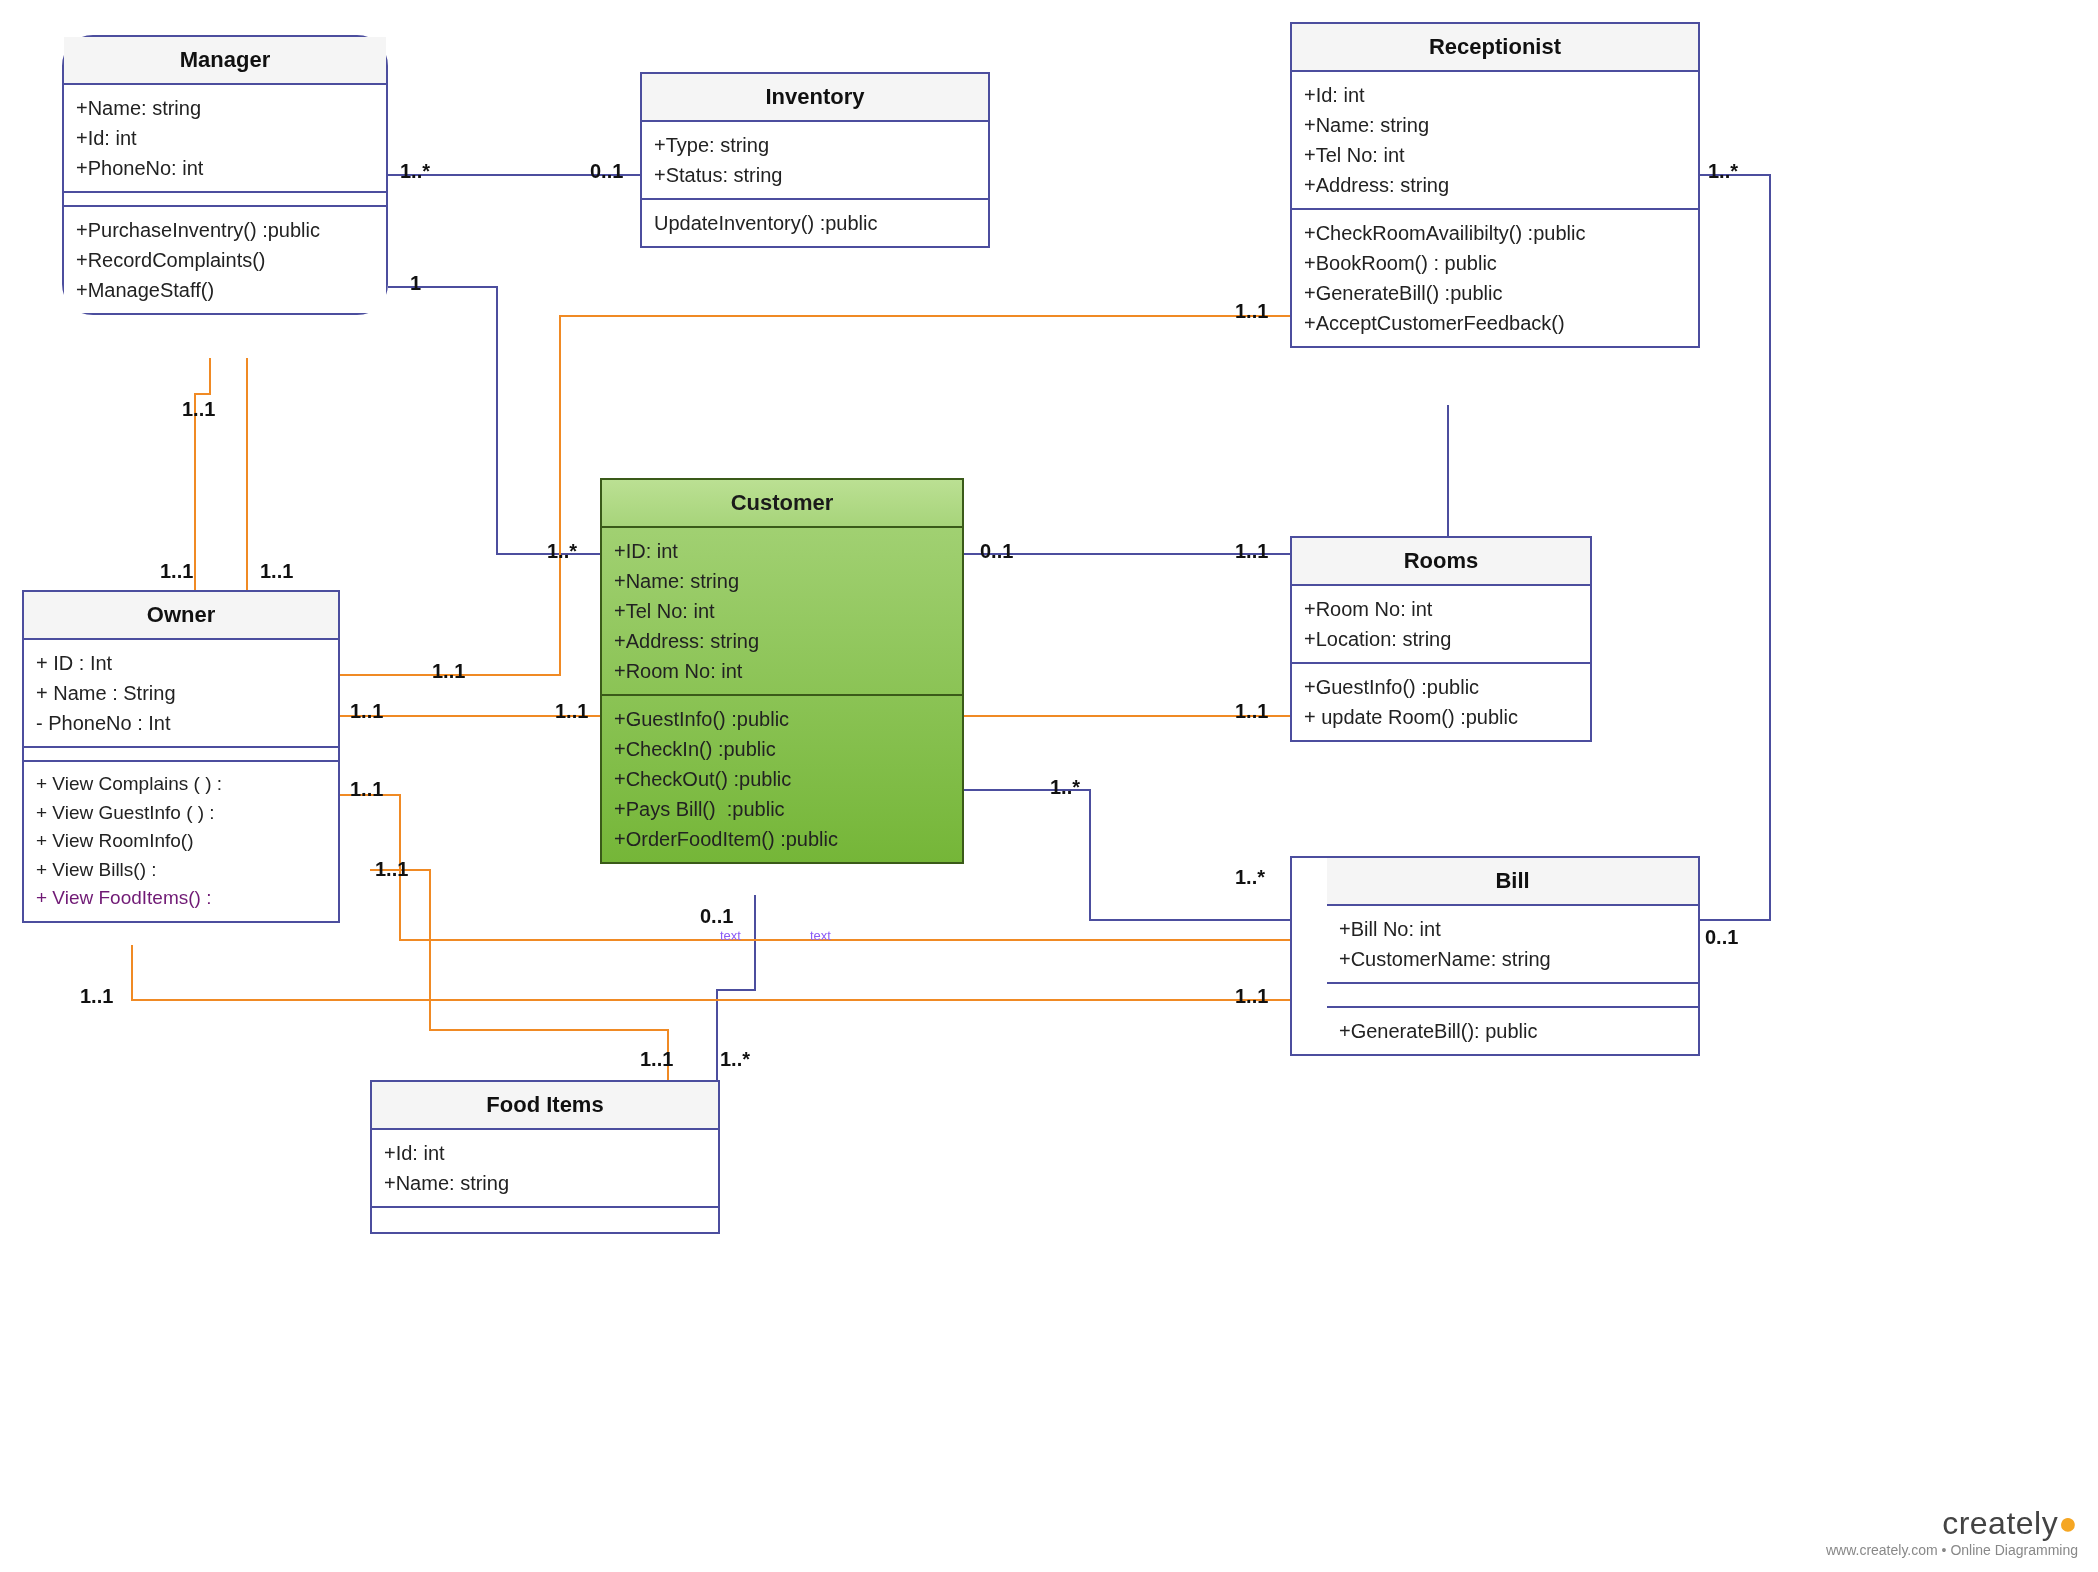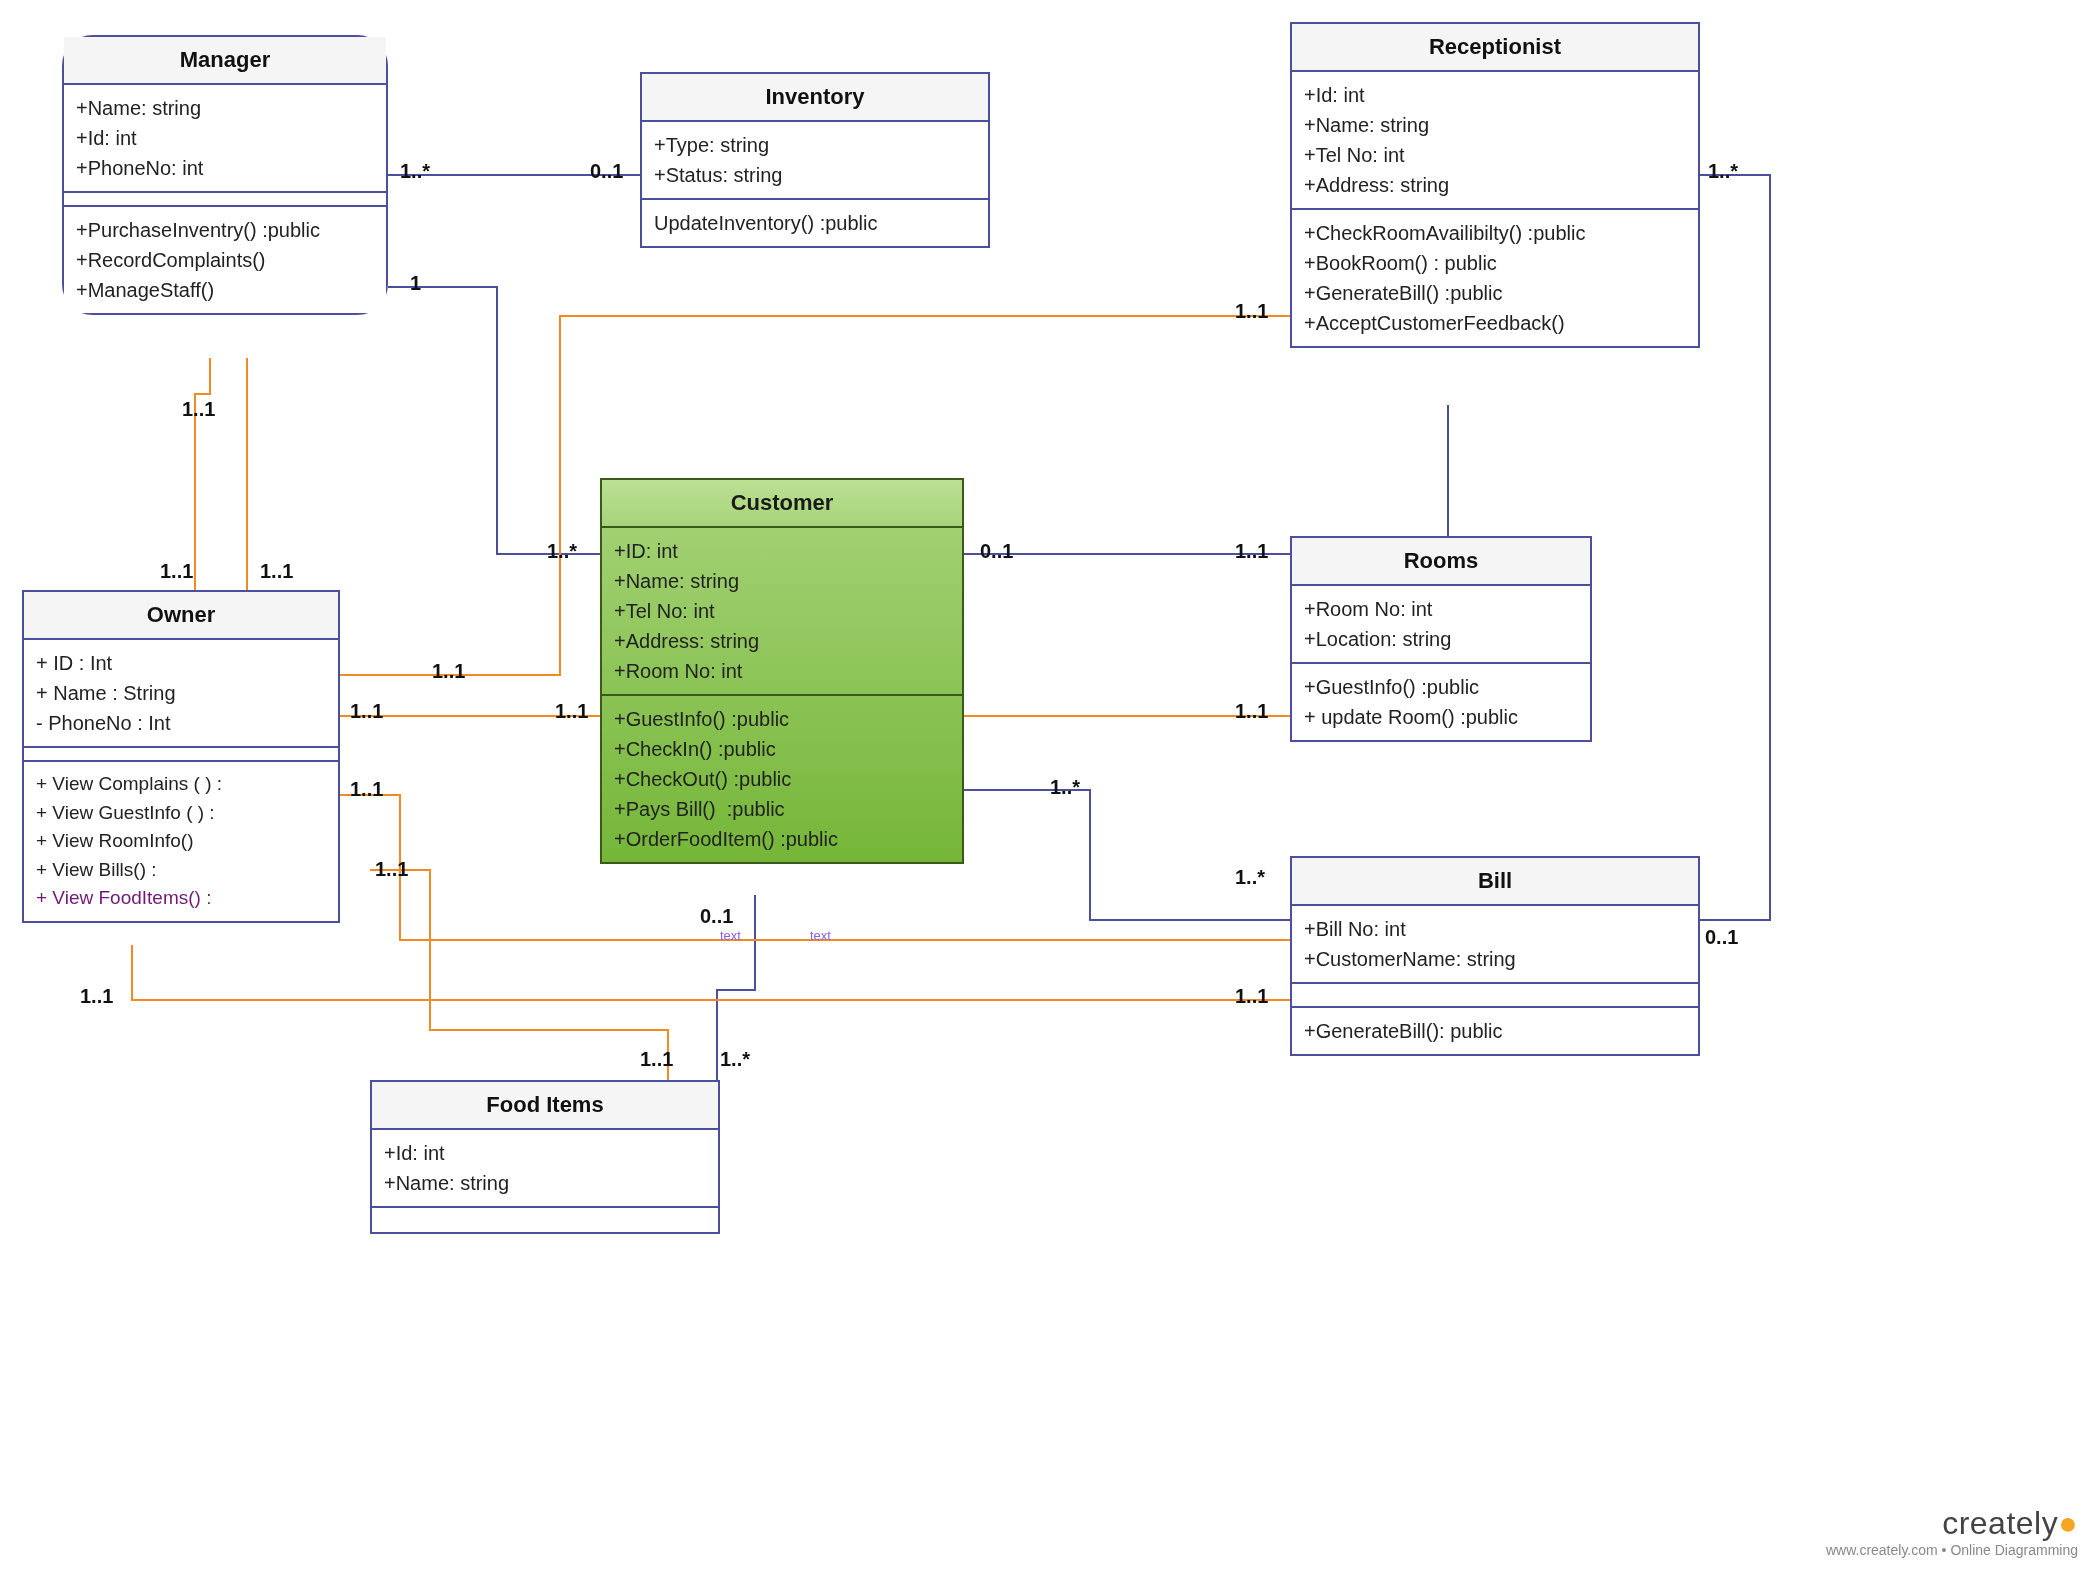--- a/index.html
+++ b/index.html
@@ -188,21 +188,21 @@
   <div class="section">
     <div>+Room No: int</div>
     <div>+Location: string</div>
   </div>
   <div class="section">
     <div>+GuestInfo() :public</div>
     <div>+ update Room() :public</div>
   </div>
 </div>
 
-<div class="class-box" style="left:1290px; top:856px; width:410px;">
+<div class="class-box" style="left:1290px; top:856px; width:410px;padding-left:35px;">
   <div class="class-title">Bill</div>
   <div class="section">
     <div>+Bill No: int</div>
     <div>+CustomerName: string</div>
   </div>
   <div class="section" style="height:24px; padding:0;"></div>
   <div class="section">
     <div>+GenerateBill(): public</div>
   </div>
 </div>

